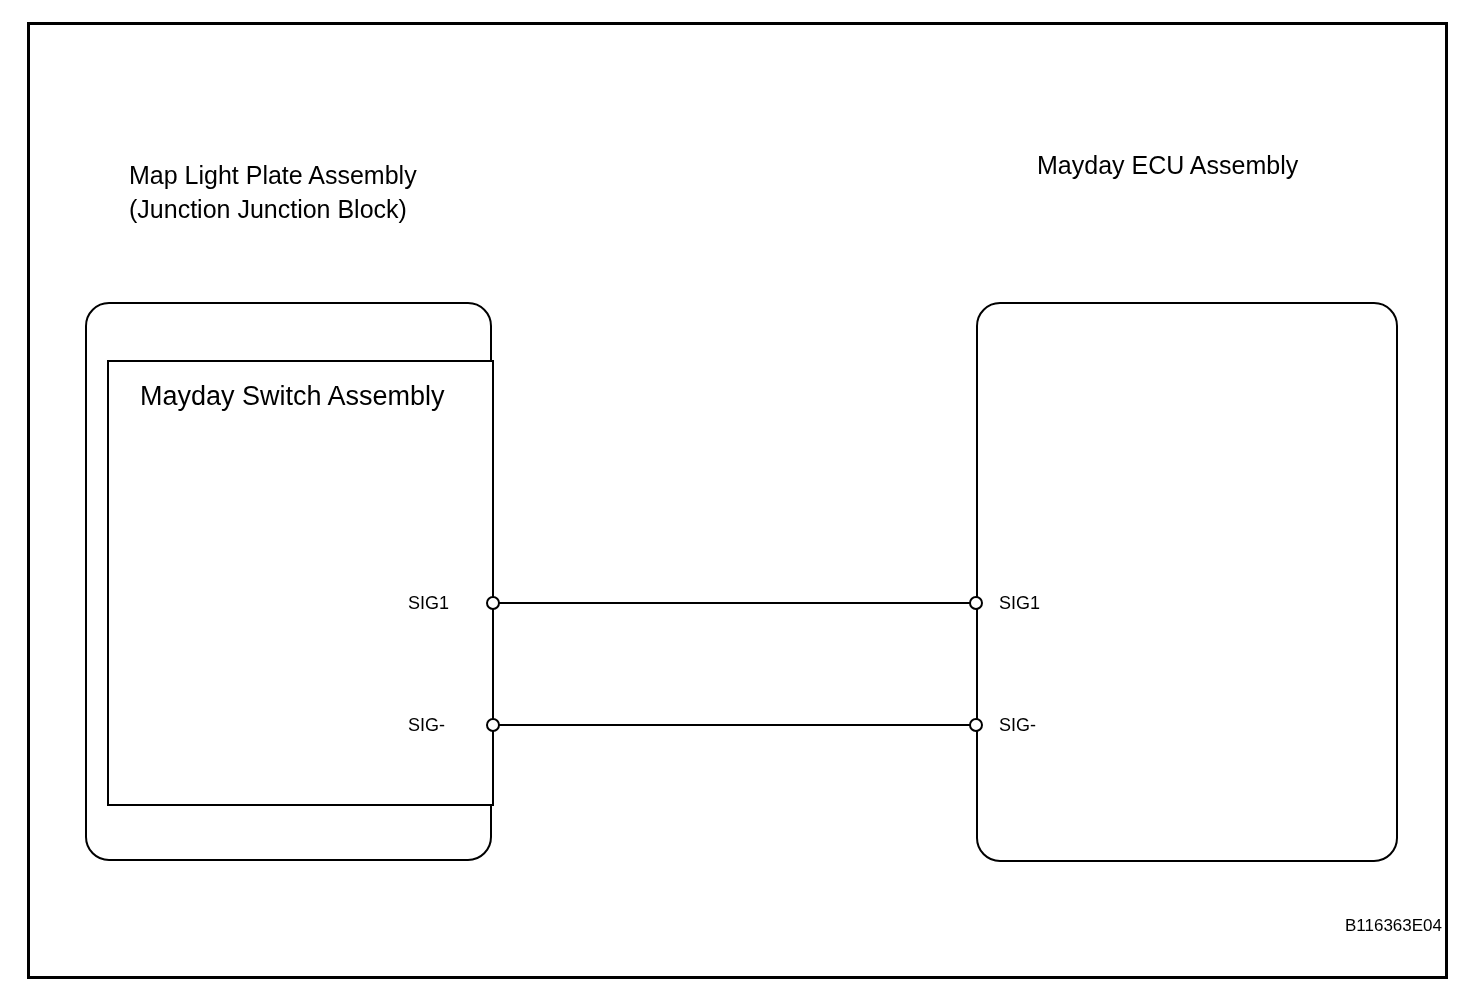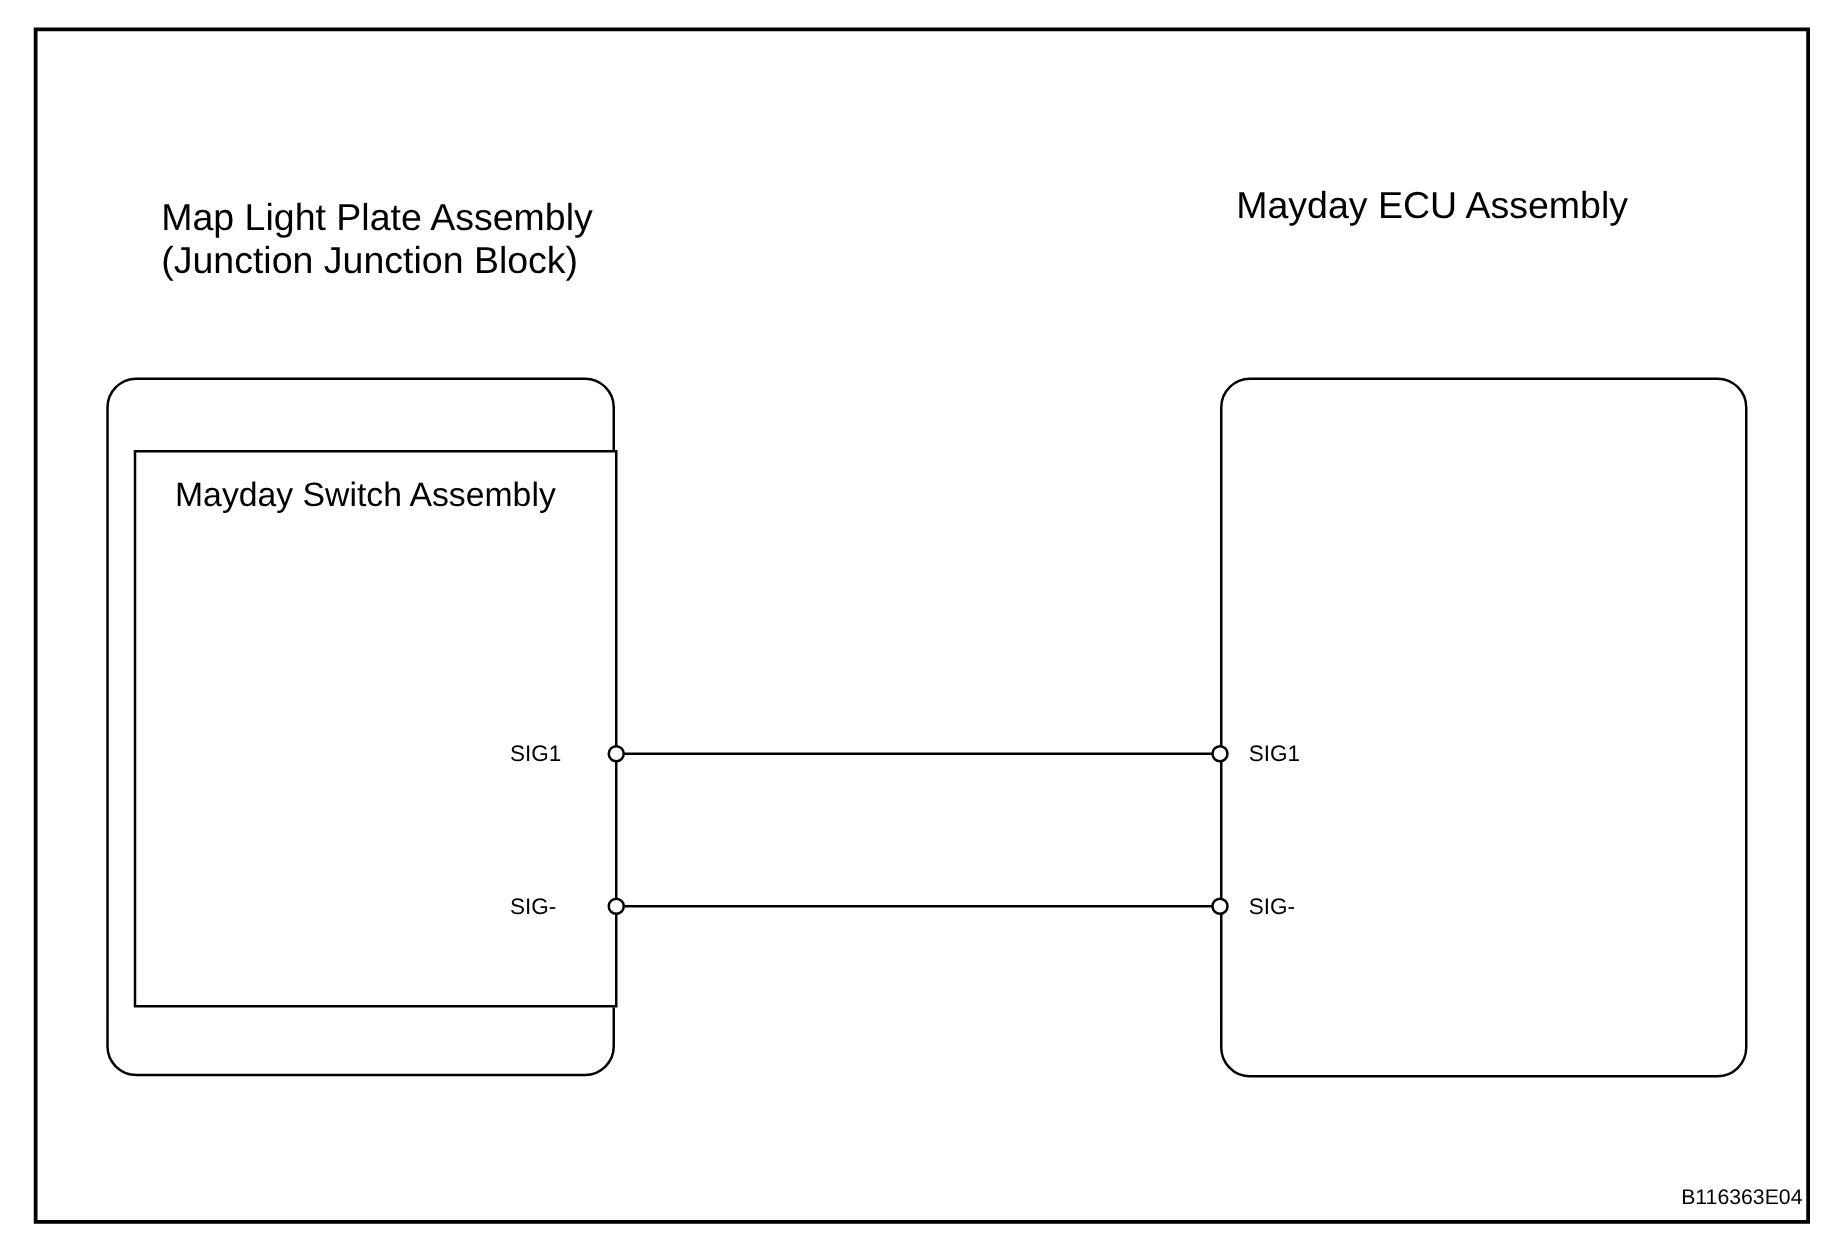--- a/index.html
+++ b/index.html
@@ -16,26 +16,26 @@
     color: #000000;
     overflow: hidden;
   }
   .abs { position: absolute; }
   .frame {
     left: 27px; top: 22px;
     width: 1415px; height: 951px;
     border: 3px solid #000000;
   }
   .title {
-    font-size: 30px;
+    font-size: 25px;
     line-height: 34px;
     white-space: nowrap;
   }
   .title-left  { left: 129px; top: 158px; }
-  .title-right { left: 989px; top: 148px; }
+  .title-right { left: 1037px; top: 148px; }
 
   .outer-box {
     border: 2px solid #000000;
     border-radius: 24px;
     background: #ffffff;
   }
   .left-outer  { left: 85px;  top: 302px; width: 403px; height: 555px; }
   .right-outer { left: 976px; top: 302px; width: 418px; height: 556px; }
 
   .inner-box {
@@ -76,21 +76,21 @@
     font-size: 18px;
     line-height: 26px;
     white-space: nowrap;
   }
   .pl-l1 { left: 408px;  top: 590px; }
   .pl-l2 { left: 408px;  top: 712px; }
   .pl-r1 { left: 999px;  top: 590px; }
   .pl-r2 { left: 999px;  top: 712px; }
 
   .figure-code {
-    right: 30px; top: 948px;
+    right: 30px; top: 916px;
     font-size: 17px;
     line-height: 20px;
     text-align: right;
   }
 </style>
 </head>
 <body>
 
 <div class="canvas">
 

